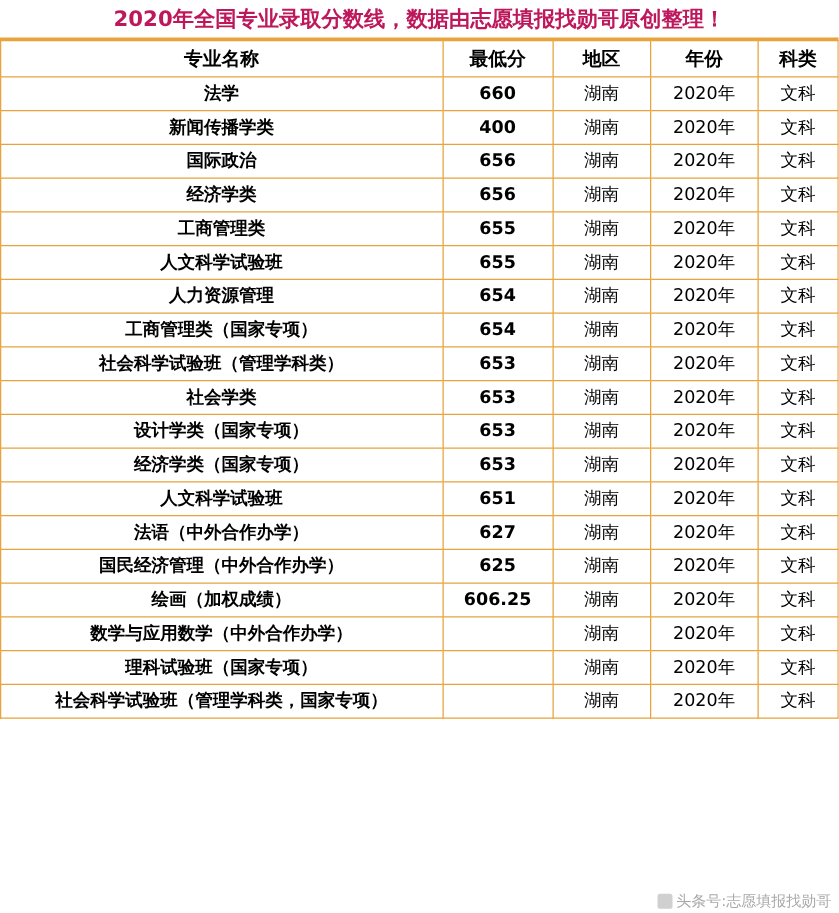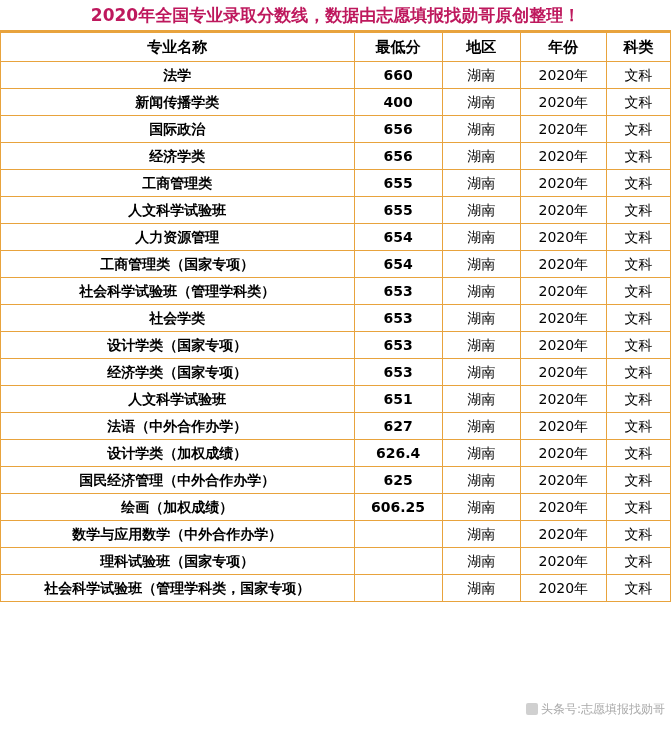--- a/index.html
+++ b/index.html
@@ -65,21 +65,21 @@
     font-weight: bold;
   }
   .col-major { width: 353px; }
   .col-score { width: 88px; }
   .col-region { width: 78px; }
   .col-year { width: 86px; }
   .col-cat { width: 64px; }
   .watermark {
     position: absolute;
     right: 6px;
-    bottom: 12px;
+    bottom: 0;
     font-size: 12px;
     color: #9a9a9a;
     opacity: 0.85;
     white-space: nowrap;
     pointer-events: none;
   }
   .wm-logo {
     display: inline-block;
     width: 12px;
     height: 12px;
@@ -208,27 +208,20 @@
           <td>文科</td>
         </tr>
         <tr>
           <td class="major">法语（中外合作办学）</td>
           <td class="score">627</td>
           <td>湖南</td>
           <td>2020年</td>
           <td>文科</td>
         </tr>
         <tr>
-          <td class="major">设计学类（加权成绩）</td>
-          <td class="score">626.4</td>
-          <td>湖南</td>
-          <td>2020年</td>
-          <td>文科</td>
-        </tr>
-        <tr>
           <td class="major">国民经济管理（中外合作办学）</td>
           <td class="score">625</td>
           <td>湖南</td>
           <td>2020年</td>
           <td>文科</td>
         </tr>
         <tr>
           <td class="major">绘画（加权成绩）</td>
           <td class="score">606.25</td>
           <td>湖南</td>

